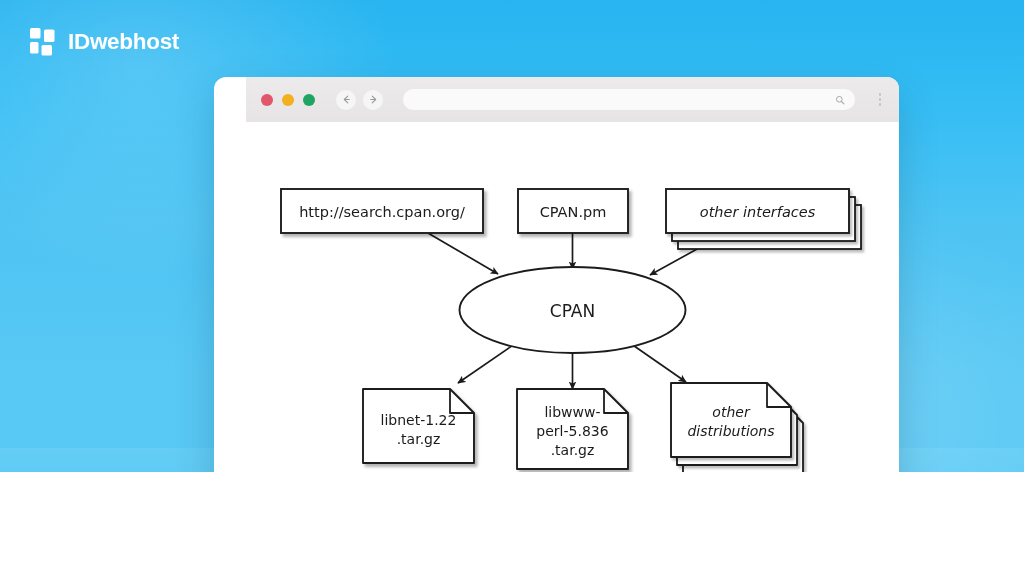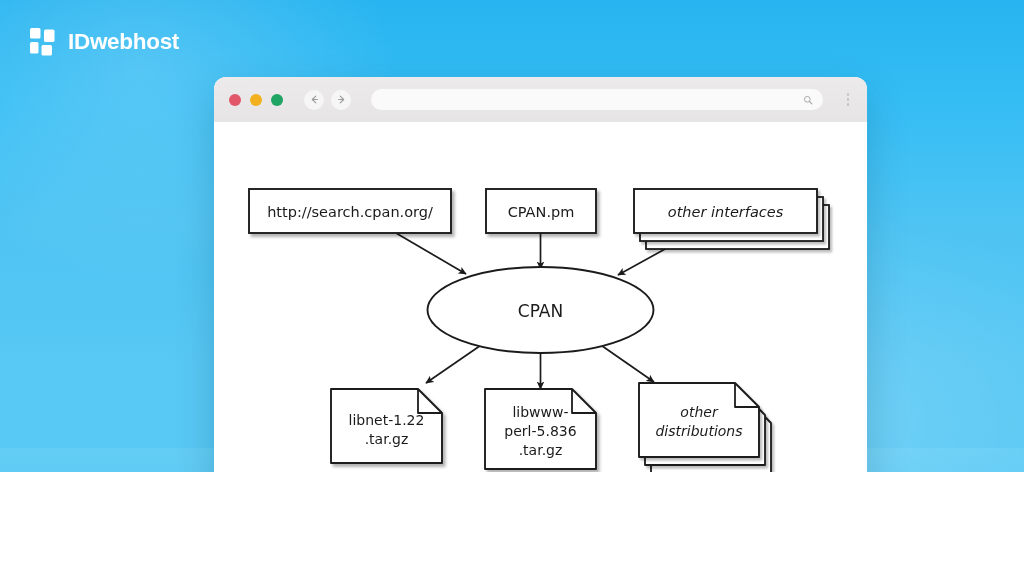--- a/index.html
+++ b/index.html
@@ -86,20 +86,21 @@
     left: 214px;
     top: 77px;
     width: 653px;
     height: 450px;
     border-radius: 12px;
     background: #ffffff;
     box-shadow: 0 16px 38px rgba(10, 60, 90, 0.22);
     overflow: hidden;
     display: flex;
     flex-direction: column;
+    padding-left: 32px;
   }
   .titlebar {
     height: 45px;
     flex: 0 0 auto;
     background: linear-gradient(180deg, #eceaea 0%, #e6e4e4 100%);
     display: flex;
     align-items: center;
     padding: 0 12px 0 15px;
     box-sizing: border-box;
     gap: 9px;

